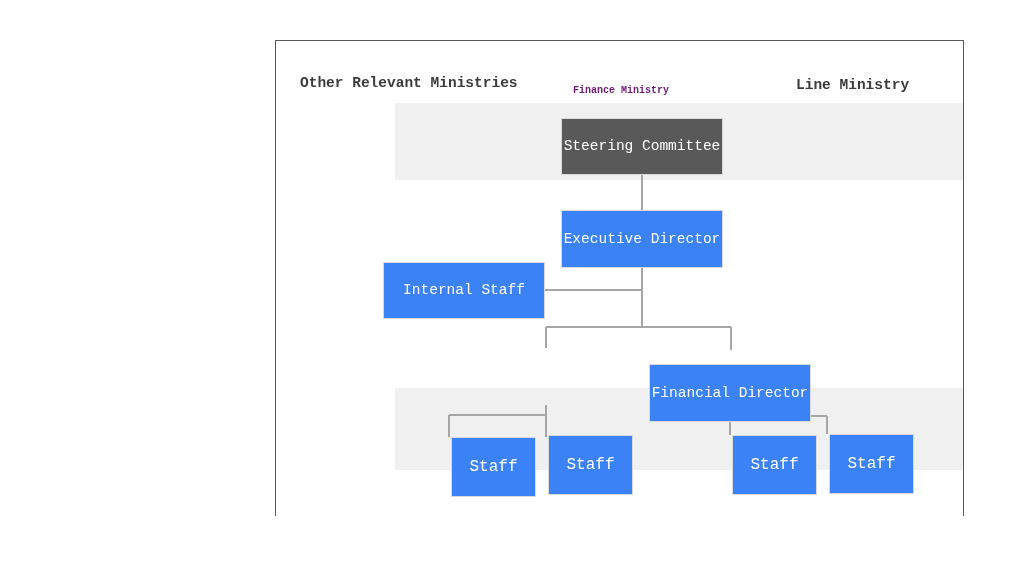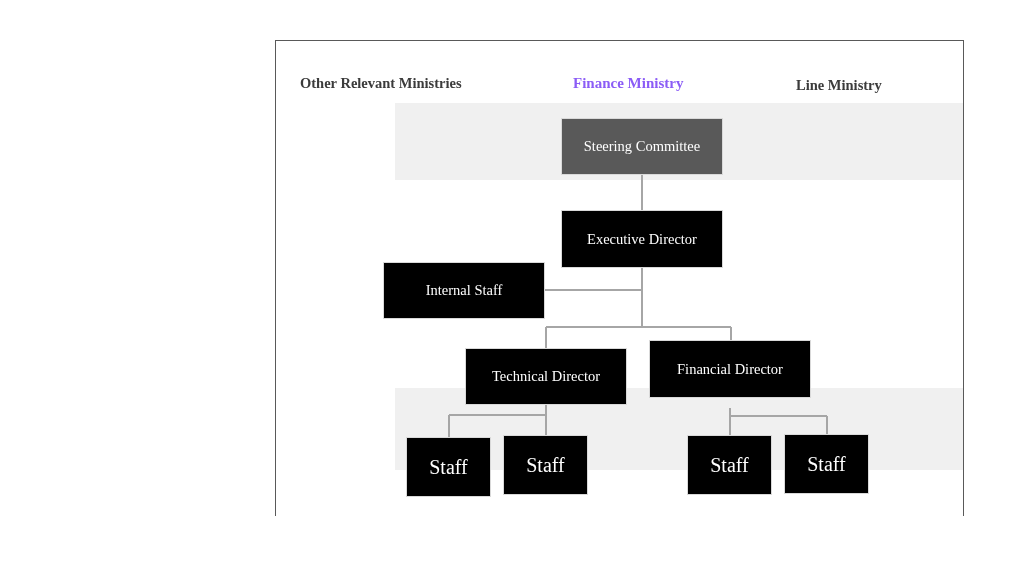--- a/index.html
+++ b/index.html
@@ -5,21 +5,21 @@
   html, body {
     margin: 0;
     padding: 0;
     background: #ffffff;
   }
   #canvas {
     position: relative;
     width: 1024px;
     height: 516px;
     background: #ffffff;
-    font-family: Liberation Serif, serif;
+    font-family: Liberation Mono, monospace;
     overflow: hidden;
   }
   
   #frame {
     position: absolute;
     left: 275px;
     top: 40px;
     width: 689px;
     height: 482px;
     border: 1.5px solid #595959;
@@ -45,21 +45,21 @@
   }
   
   .col-head {
     position: absolute;
     font-weight: bold;
     color: #3b3b3b;
     font-size: 14.5px;
     white-space: nowrap;
   }
   #head-other   { left: 300px; top: 75px; }
-  #head-finance { left: 573px; top: 75px; color: #8b5cf6; font-size: 15px; }
+  #head-finance { left: 573px; top: 85px; color: #701a75; font-size: 10px; }
   #head-line    { left: 796px; top: 77px; }
 
   
   #links {
     position: absolute;
     left: 0;
     top: 0;
     width: 1024px;
     height: 576px;
   }
@@ -70,23 +70,23 @@
     display: flex;
     align-items: center;
     justify-content: center;
     text-align: left;
     color: #ffffff;
     font-size: 14.5px;
     line-height: 1.25;
     border: 1px solid #d9d9d9;
     padding: 2px 0;
   }
-  .node.red  { background: #000000; }
+  .node.red  { background: #3b82f6; }
   .node.gray { background: #595959; }
-  .node.small { font-size: 20px; }
+  .node.small { font-size: 16px; margin-left: 45px; }
 </style>
 </head>
 <body>
 
 <div id="canvas">
 
   <div id="frame"></div>
 
   <div class="band" id="band-top"></div>
   <div class="band" id="band-bottom"></div>
@@ -123,25 +123,22 @@
   </div>
 
   <div class="node red" style="left:561px; top:210px; width:162px; height:58px;">
     <span>Executive Director</span>
   </div>
 
   <div class="node red" style="left:383px; top:262px; width:162px; height:57px;">
     <span>Internal Staff</span>
   </div>
 
-  <div class="node red" style="left:465px; top:348px; width:162px; height:57px;">
-    <span>Technical Director</span>
-  </div>
 
-  <div class="node red" style="left:649px; top:340px; width:162px; height:58px;">
+  <div class="node red" style="left:649px; top:364px; width:162px; height:58px;">
     <span>Financial Director</span>
   </div>
 
   <div class="node red small" style="left:406px; top:437px; width:85px; height:60px;">
     <span>Staff</span>
   </div>
 
   <div class="node red small" style="left:503px; top:435px; width:85px; height:60px;">
     <span>Staff</span>
   </div>

